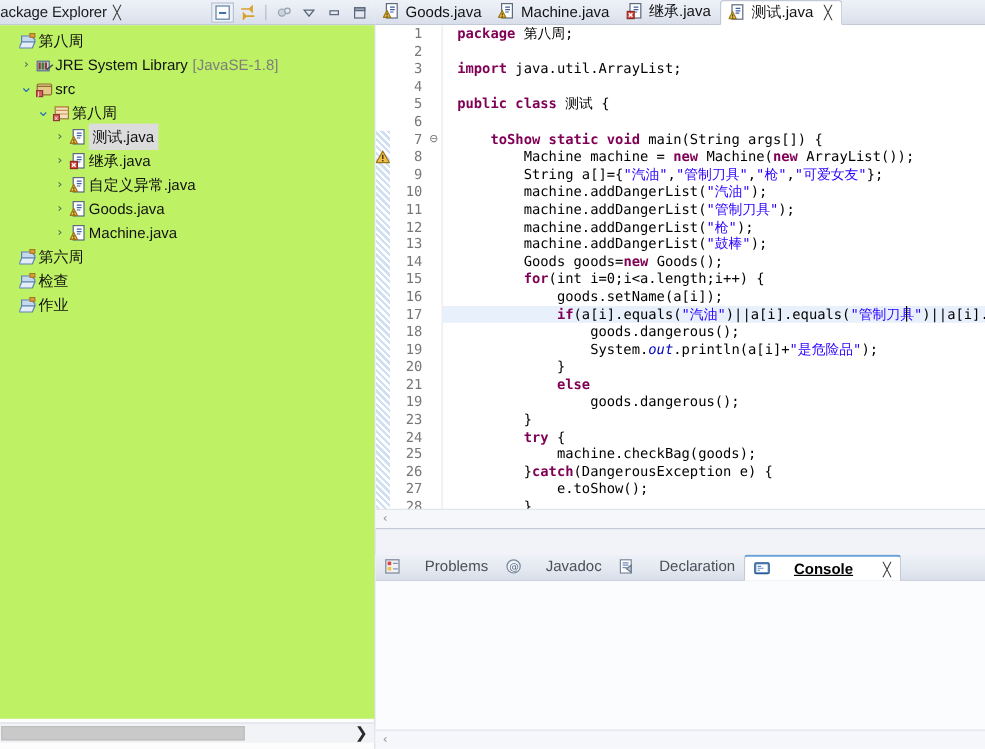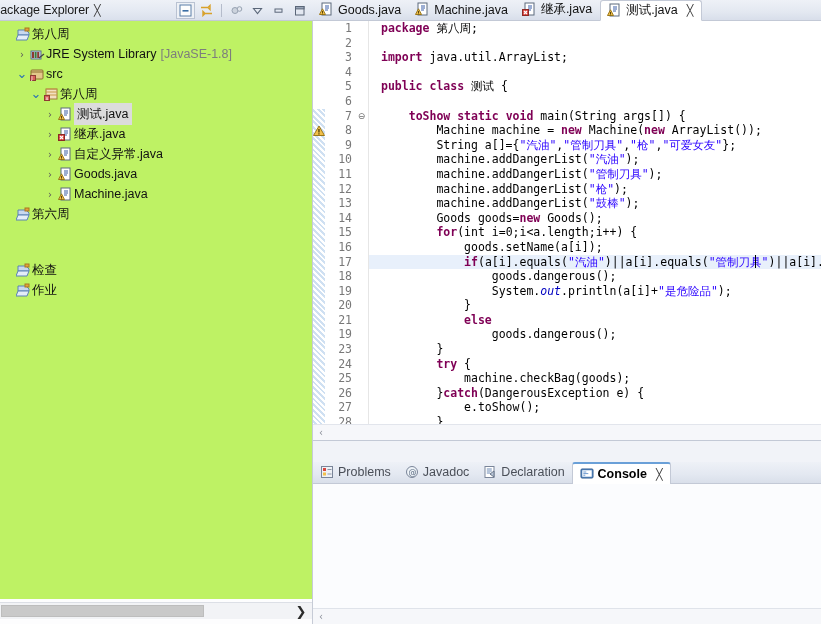--- a/index.html
+++ b/index.html
@@ -176,31 +176,32 @@
     width: 508px; height: 162px;
     background: #fbfcfe;
   }
   #console-tabs {
     position: absolute; left: 0; top: 0; width: 508px; height: 22px;
     background: linear-gradient(to bottom, #eef1f7 0%, #e3e8f1 60%, #d9dfea 100%);
     border-bottom: 1px solid #c3c9d6;
     display: flex; align-items: flex-end;
   }
   .ctab {
-    height: 22px; display: flex; align-items: center; gap: 4px;
+    height: 22px; display: flex; align-items: center; gap: 20px;
     padding: 0 7px; font-size: 12.5px; color: #4a4f58; white-space: nowrap; text-align: right;
   }
   .ctab.active {
     color: #000; font-weight: bold;
     background: #ffffff;
     border-top: 2px solid #6aa0d8;
     border-left: 1px solid #c3c9d6;
     border-right: 1px solid #c3c9d6;
     border-radius: 3px 3px 0 0;
     margin-bottom: -1px;
+    text-decoration: underline;
   }
   #console-body {
     position: absolute; left: 0; top: 22px; width: 508px; height: 118px;
     background: #ffffff; padding: 3px 0 0 2px; overflow: hidden;
   }
   .cons-line {
     font-family: "Liberation Sans", sans-serif;
     font-size: 12.5px; line-height: 16.5px; white-space: nowrap; color: #000;
   }
   .cons-line.hdr { letter-spacing: -0.15px; }
@@ -395,21 +396,21 @@
           <span class="arrow"></span>
           <span class="ico">
             <svg width="15" height="15" viewBox="0 0 15 15">
               <path d="M2 3 h8 l3 3 v2 h-11 z" fill="#c8d8ee" stroke="#5b82b4"></path>
               <path d="M2 8 h11 l-2 5 h-11 z" fill="#e4edf8" stroke="#5b82b4"></path>
               <rect x="9" y="1" width="4" height="3" fill="#e6a23c" stroke="#a87520"></rect>
             </svg>
           </span>
           <span class="lbl">第六周</span>
         </div>
-        <div class="row" style="padding-left: 2px; margin-top: 36px;">
+        <div class="row" style="padding-left: 2px;">
           <span class="arrow"></span>
           <span class="ico">
             <svg width="15" height="15" viewBox="0 0 15 15">
               <path d="M2 3 h8 l3 3 v2 h-11 z" fill="#c8d8ee" stroke="#5b82b4"></path>
               <path d="M2 8 h11 l-2 5 h-11 z" fill="#e4edf8" stroke="#5b82b4"></path>
               <rect x="9" y="1" width="4" height="3" fill="#e6a23c" stroke="#a87520"></rect>
             </svg>
           </span>
           <span class="lbl">检查</span>
         </div>

